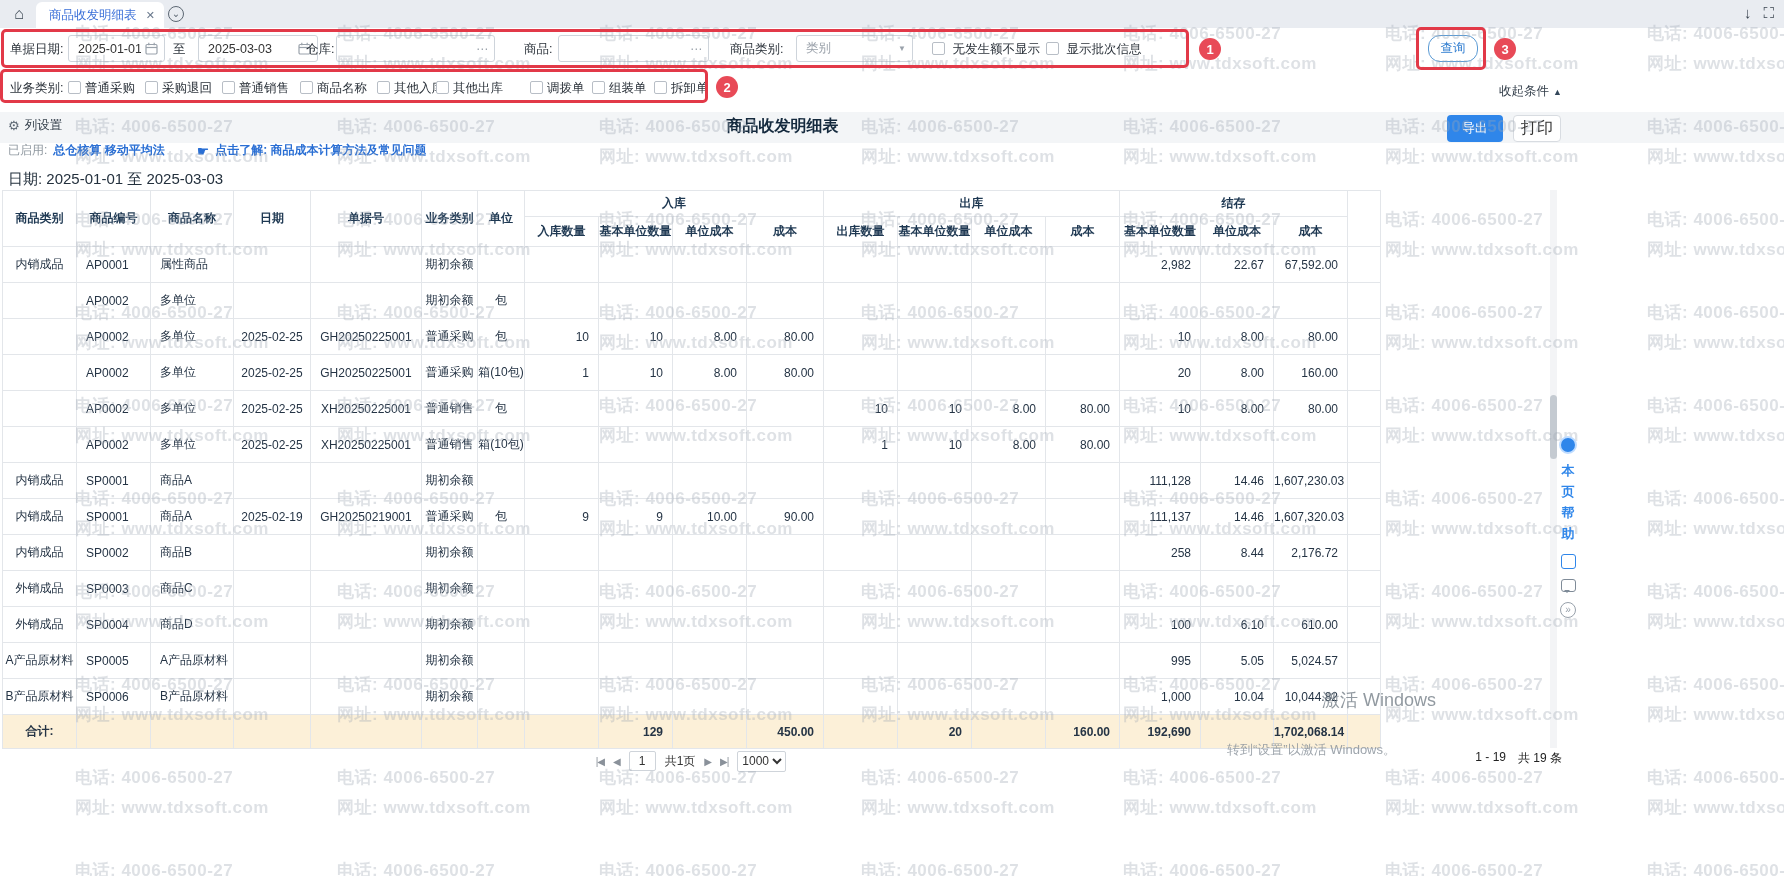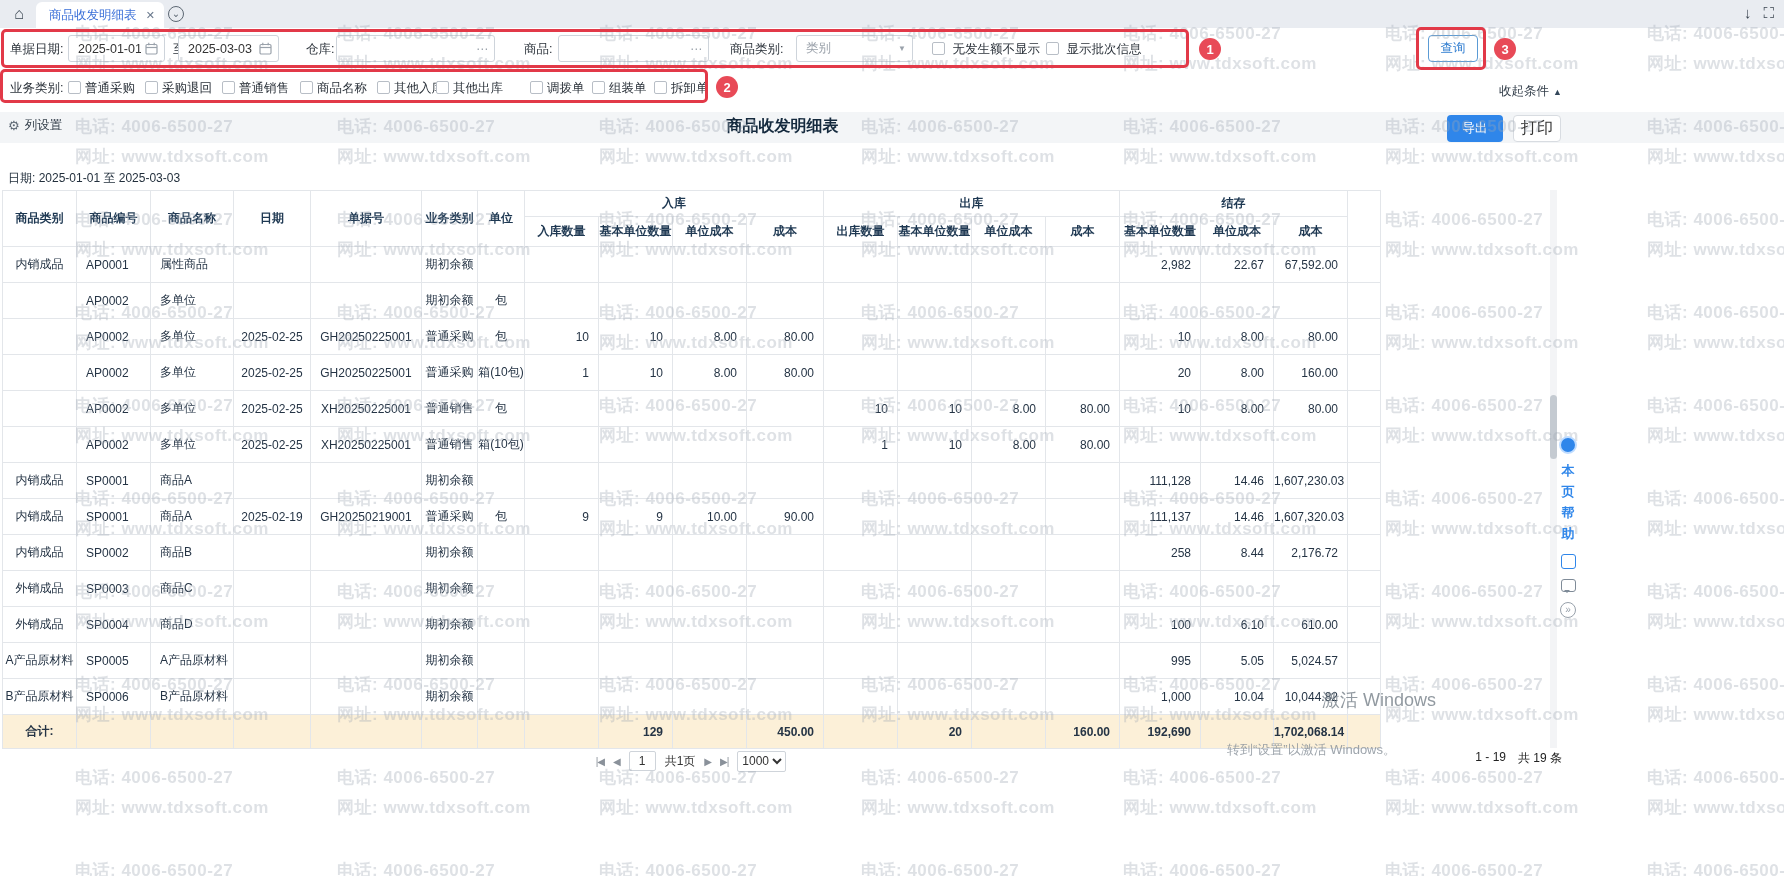--- a/index.html
+++ b/index.html
@@ -27,36 +27,36 @@
   .f-input input { border:none; outline:none; width:100%; height:100%; font-size:12.5px; color:#333; padding:0 4px 0 9px; font-family:inherit; background:transparent; }
   .icon-right { flex:0 0 auto; margin-right:6px; color:#9aa2ab; font-size:12px; display:flex; align-items:center; }
   .sel-text { font-size:12.5px; color:#9aa1aa; padding-left:9px; flex:1; }
   .cbx { display:inline-block; width:13px; height:13px; border:1px solid #b8bec6; border-radius:2px; background:#fff; vertical-align:-2px; }
   .cb-item { position:absolute; font-size:12.5px; color:#2b323a; white-space:nowrap; cursor:pointer; }
   .cb-item .cbx { margin-right:4px; }
 
   .anno { position:absolute; border:3px solid #e23948; border-radius:5px; z-index:60; pointer-events:none; }
   .badge { position:absolute; width:22px; height:22px; border-radius:50%; background:#e84a57; color:#fff; font-size:13px; font-weight:700; display:flex; align-items:center; justify-content:center; z-index:60; }
 
-  .btn-query { position:absolute; left:1428px; top:35px; width:50px; height:27px; background:#fff; border:1px solid #5b9bd5; border-radius:4px; color:#2f7dd0; font-size:12.5px; display:flex; align-items:center; justify-content:center; cursor:pointer; }
+  .btn-query { position:absolute; left:1428px; top:35px; width:50px; height:27px; background:#fff; border:1px solid #5b9bd5; border-radius:12px; color:#2f7dd0; font-size:12.5px; display:flex; align-items:center; justify-content:center; cursor:pointer; }
   .collapse { position:absolute; left:1499px; top:83px; font-size:12.5px; color:#333e4a; cursor:pointer; }
   .collapse .tri { font-size:9px; color:#33475a; margin-left:4px; }
 
   
   .tool-band { position:absolute; left:0; top:112px; width:1784px; height:31px; background:#f3f5f7; }
   .col-settings { position:absolute; left:8px; top:117px; font-size:12.5px; color:#333e4a; cursor:pointer; display:flex; align-items:center; gap:5px; }
   .col-settings .gear { color:#5c6773; font-size:13px; }
   .report-title { position:absolute; left:0; top:116px; width:1565px; text-align:center; font-size:16px; font-weight:700; color:#152a3e; }
   .btn-export { position:absolute; left:1447px; top:115px; width:56px; height:27px; background:#2f86ea; border-radius:4px; color:#fff; font-size:12.5px; display:flex; align-items:center; justify-content:center; cursor:pointer; }
   .btn-print { position:absolute; left:1513px; top:115px; width:48px; height:27px; background:#fff; border:1px solid #d8dce1; border-radius:4px; color:#333; font-size:16px; display:flex; align-items:center; justify-content:center; cursor:pointer; }
   .enabled-line { position:absolute; left:8px; top:142px; font-size:12px; display:flex; align-items:center; gap:6px; white-space:nowrap; }
   .enabled-line .gray { color:#8e979f; }
   .enabled-line .blue { color:#2a6fd4; font-weight:700; cursor:pointer; }
   .enabled-line .hand { color:#2a6fd4; font-size:14px; margin-left:26px; }
-  .date-range { position:absolute; left:8px; top:170px; font-size:12px; color:#23303d; font-weight:700; }
+  .date-range { position:absolute; left:8px; top:170px; font-size:15px; color:#23303d; font-weight:700; }
 
   
   table.grid { position:absolute; left:2px; top:190px; width:1378px; border-collapse:collapse; table-layout:fixed; background:#fff; font-size:12px; }
   .grid th, .grid td { border:1px solid #e3e6ea; white-space:nowrap; overflow:visible; }
   .grid th { font-weight:700; color:#1e3852; }
   .grid .th-group { height:26px; text-align:center; }
   .grid .th-sub { height:30px; text-align:center; }
   .grid .th-left { text-align:center; }
   .grid td { height:36px; color:#253445; }
   .a-l { text-align:left; padding-left:9px; }
@@ -250,21 +250,21 @@
     <span class="icon-right">
       <svg width="13" height="13" viewBox="0 0 13 13">
           <rect x="1" y="2.5" width="11" height="9.5" rx="1.2" fill="none" stroke="#9aa2ab" stroke-width="1.2"></rect>
           <line x1="1" y1="5.5" x2="12" y2="5.5" stroke="#9aa2ab" stroke-width="1.2"></line>
           <line x1="3.8" y1="0.8" x2="3.8" y2="3.2" stroke="#9aa2ab" stroke-width="1.2"></line>
           <line x1="9.2" y1="0.8" x2="9.2" y2="3.2" stroke="#9aa2ab" stroke-width="1.2"></line>
         </svg>
     </span>
   </div>
   <span class="flabel" style="left:173px">至</span>
-  <div class="f-input" style="left:178px;width:101px">
+  <div class="f-input" style="left:198px;width:120px">
     <input value="2025-03-03" style="">
     <span class="icon-right">
       <svg width="13" height="13" viewBox="0 0 13 13">
           <rect x="1" y="2.5" width="11" height="9.5" rx="1.2" fill="none" stroke="#9aa2ab" stroke-width="1.2"></rect>
           <line x1="1" y1="5.5" x2="12" y2="5.5" stroke="#9aa2ab" stroke-width="1.2"></line>
           <line x1="3.8" y1="0.8" x2="3.8" y2="3.2" stroke="#9aa2ab" stroke-width="1.2"></line>
           <line x1="9.2" y1="0.8" x2="9.2" y2="3.2" stroke="#9aa2ab" stroke-width="1.2"></line>
         </svg>
     </span>
   </div>
@@ -318,20 +318,26 @@
   <div class="badge" style="left:1494px;top:38px">3</div>
 
   <div class="tool-band"></div>
   <div class="col-settings">
     <span class="gear">⚙</span>
     <span>列设置</span>
   </div>
   <div class="report-title">商品收发明细表</div>
   <div class="btn-export">导出</div>
   <div class="btn-print">打印</div>
+  <div class="enabled-line">
+    <span class="gray">已启用:</span>
+    <span class="blue">总仓核算 移动平均法</span>
+    <span class="hand">☛</span>
+    <span class="blue">点击了解: 商品成本计算方法及常见问题</span>
+  </div>
 
   <div class="date-range" style="font-weight:400">日期: 2025-01-01 至 2025-03-03</div>
 
   <table class="grid">
     <colgroup id="grid-cols">
         <col style="width: 74px;">
         <col style="width: 74px;">
         <col style="width: 83px;">
         <col style="width: 77px;">
         <col style="width: 111px;">

